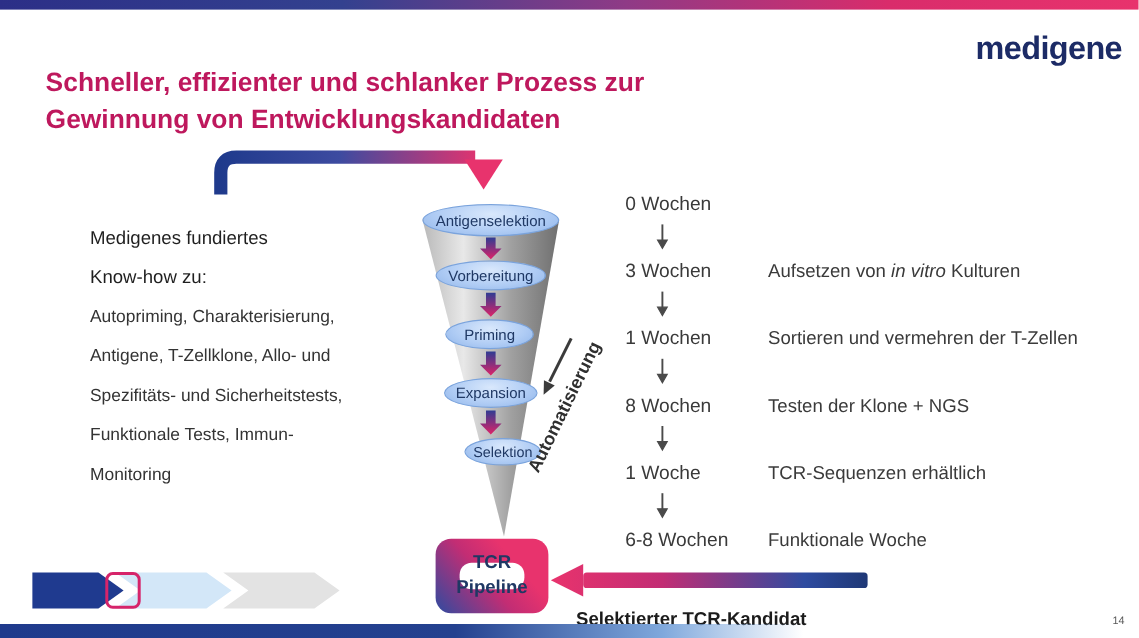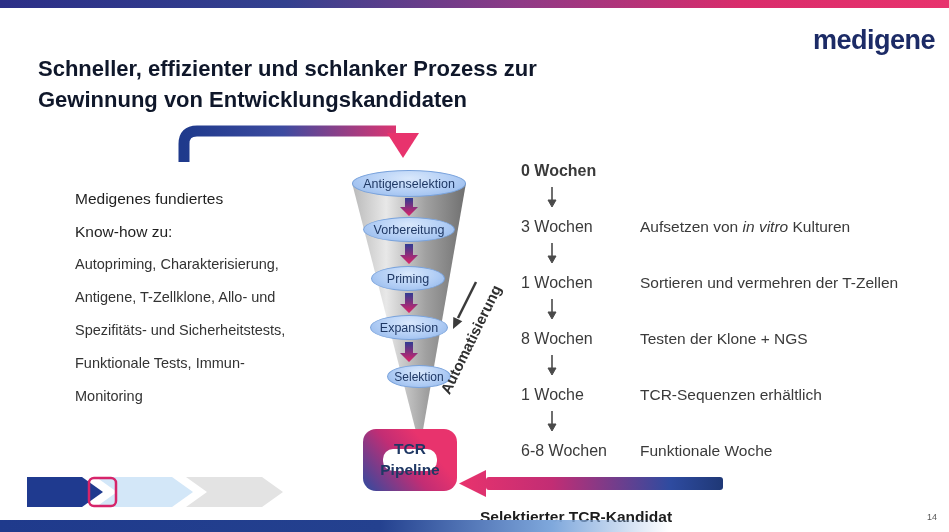--- a/index.html
+++ b/index.html
@@ -14,21 +14,21 @@
   .bottom-bar {
     position:absolute; left:0; top:520px; width:690px; height:12px;
     background:linear-gradient(to right,#1F3A8C 0%,#24418F 55%,#7FA8DC 80%,rgba(255,255,255,0) 97%);
   }
   .logo {
     position:absolute; left:813px; top:25px; font-size:27px; font-weight:bold;
     color:#1C2B66; letter-spacing:-0.5px;
   }
   .title {
     position:absolute; left:38px; top:53px; margin:0; font-size:22px; font-weight:bold;
-    color:#0f172a; line-height:31px; white-space:nowrap;
+    color:#be185d; line-height:31px; white-space:nowrap;
   }
   .gfx { position:absolute; left:0; top:0; width:949px; height:532px; }
   .knowhow { position:absolute; left:75px; top:182px; width:285px; font-size:14.5px; color:#333333; }
   .knowhow .line { line-height:33px; height:33px; white-space:nowrap; }
   .knowhow .bold { font-weight:normal; font-size:15.5px; color:#1f1f1f; }
   .stage {
     position:absolute; display:flex; align-items:center; justify-content:center;
     border-radius:50%; color:#1F3864; font-size:12.5px; white-space:nowrap;
     background:radial-gradient(ellipse at 50% 30%, #d9e8fc 0%, #aecbf4 60%, #8fb4e8 100%);
     border:1px solid #7AA3DC; box-sizing:border-box;
@@ -38,24 +38,24 @@
   .st2 { left:371px; top:266px; width:74px;  height:25px; }
   .st3 { left:370px; top:315px; width:78px;  height:25px; }
   .st4 { left:387px; top:365px; width:64px;  height:23px; font-size:12px; }
   .automation {
     position:absolute; left:397px; top:330px; width:150px; height:20px; text-align:center;
     font-weight:bold; font-size:15px; color:#2f2f2f; transform:rotate(-64deg); white-space:nowrap;
   }
   .week { position:absolute; left:521px; font-size:16px; color:#3a3a3a; white-space:nowrap; }
   .tl-label { position:absolute; left:640px; font-size:15.5px; color:#3a3a3a; white-space:nowrap; }
   .tl-label .it { font-style:italic; }
-  .r0 { top:162px;font-weight:bold; } .r1 { top:218px; } .r2 { top:274px; }
+  .r0 { top:162px; } .r1 { top:218px; } .r2 { top:274px; }
   .r3 { top:330px; } .r4 { top:386px; } .r5 { top:442px; }
   .tcr-wrap {
-    position:absolute; left:363px; top:429px; width:94px; height:62px; border-radius:13px;
+    position:absolute; left:363px; top:449px; width:94px; height:62px; border-radius:13px;
     background:linear-gradient(50deg,#2E4BA0 0%,#C22D74 45%,#E8336D 70%);
     padding:20px; box-sizing:border-box;
   }
   .tcr-inner {
     width:100%; height:100%; background:#ffffff; border-radius:10px;
     display:flex; flex-direction:column; align-items:center; justify-content:center;
     font-weight:bold; font-size:15.5px; color:#1F3864; line-height:1.35;
   }
   .caption { position:absolute; left:480px; top:498px; font-size:15.5px; font-weight:bold; color:#1c1c1c; white-space:nowrap;margin-top:10px; }
   .page-num { position:absolute; right:12px; top:512px; font-size:9px; color:#595959; }

